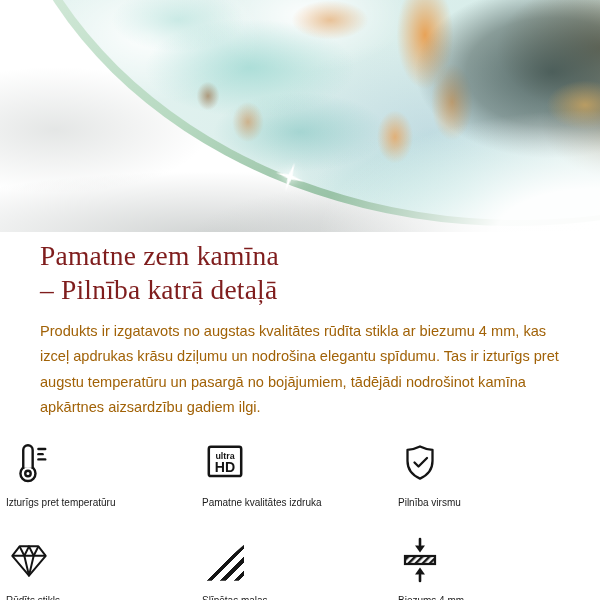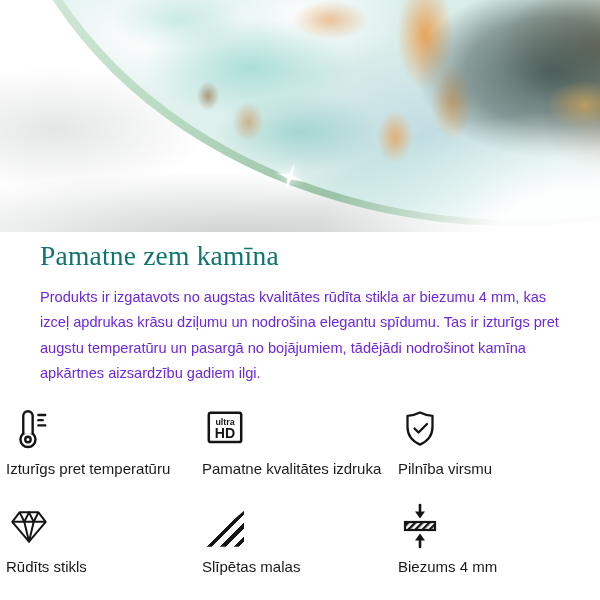--- a/index.html
+++ b/index.html
@@ -44,32 +44,32 @@
   .hero-fade{position:absolute;inset:0;z-index:4;pointer-events:none;
     background:radial-gradient(380px 170px at 592px 232px, rgba(255,255,255,.97) 25%, rgba(255,255,255,0) 72%);
   }
   .sparkle{position:absolute;left:275px;top:162px;z-index:5;
     filter:drop-shadow(0 0 5px rgba(255,255,255,.95));transform:rotate(18deg);}
   
   .content{padding:0 40px;}
   .page-title{
     margin:7px 0 0 0;
     font-family:"Liberation Serif", serif;font-weight:400;
-    font-size:27.5px;line-height:34px;color:#0f766e;letter-spacing:.2px;
+    font-size:27.5px;line-height:34px;color:#7f1d1d;letter-spacing:.2px;
   }
   .page-title span{display:block;}
   .intro{
     margin:12px 0 0 0;width:525px;
-    font-size:14.6px;line-height:25.4px;color:#6d28d9;
+    font-size:14.6px;line-height:25.4px;color:#a16207;
   }
   
   .features{margin:16px 6px 0;display:grid;grid-template-columns:repeat(3,1fr);row-gap:26px;}
   .feature{display:flex;flex-direction:column;align-items:flex-start;text-align:center;}
   .icon-slot{height:48px;display:flex;align-items:flex-end;justify-content:center;}
-  .feature-label{margin-top:11px;font-size:15px;color:#1a1a1a;line-height:13px;}
+  .feature-label{margin-top:11px;font-size:10px;color:#1a1a1a;line-height:13px;}
   .bevel-icon{width:42px;height:36px;margin-bottom:2px;
     background:repeating-linear-gradient(135deg,#151515 0 4px,transparent 4px 9.5px);
     clip-path:polygon(0 100%,100% 100%,100% 0);}
   svg.ic{display:block;}
 </style>
 </head>
 <body>
 
 <div class="hero">
   <div class="hero-shadow"></div>
@@ -77,20 +77,21 @@
   <div class="disc-face"></div>
   <div class="hero-fade"></div>
   <svg class="sparkle" width="30" height="30" viewBox="0 0 30 30">
     <path d="M15 0 L17 13 L30 15 L17 17 L15 30 L13 17 L0 15 L13 13 Z" fill="#ffffff"></path>
   </svg>
 </div>
 
 <div class="content">
   <h1 class="page-title">
     <span>Pamatne zem kamīna</span>
+    <span>– Pilnība katrā detaļā</span>
   </h1>
   <p class="intro">Produkts ir izgatavots no augstas kvalitātes rūdīta stikla ar biezumu 4 mm, kas izceļ apdrukas krāsu dziļumu un nodrošina elegantu spīdumu. Tas ir izturīgs pret augstu temperatūru un pasargā no bojājumiem, tādējādi nodrošinot kamīna apkārtnes aizsardzību gadiem ilgi.</p>
 </div>
 
 <div class="features">
 
   <div class="feature">
     <div class="icon-slot">
       <svg class="ic" width="46" height="46" viewBox="0 0 44 44" fill="none" stroke="#141414" stroke-width="2.3" stroke-linecap="round" stroke-linejoin="round">
         <circle cx="21" cy="33" r="7.2"></circle>

